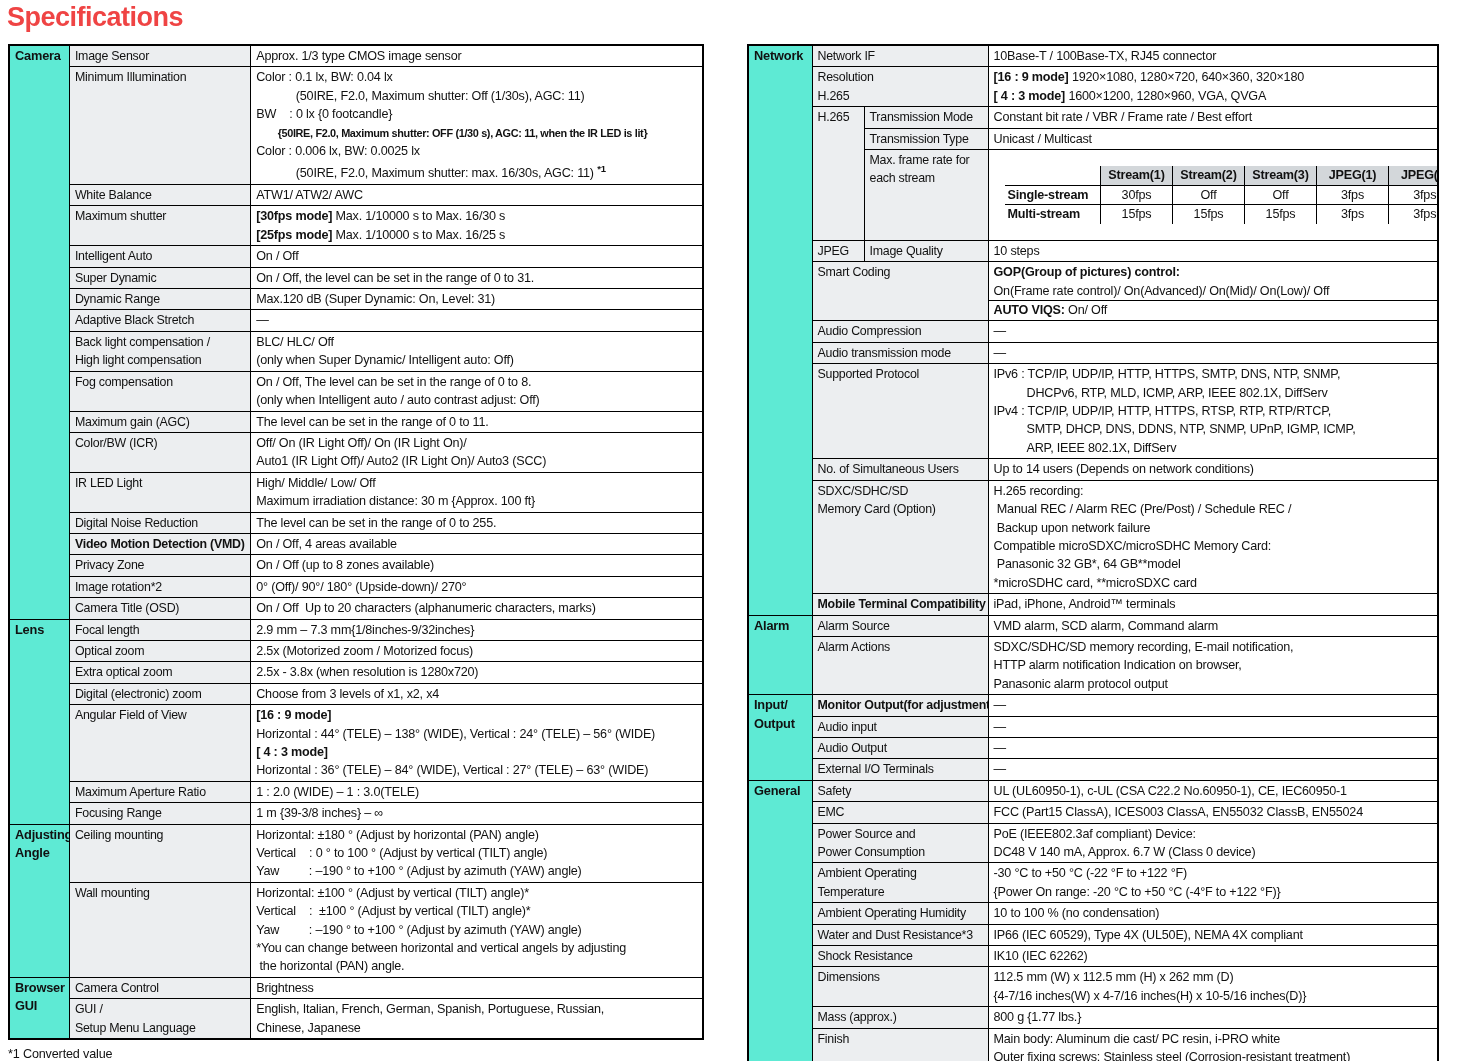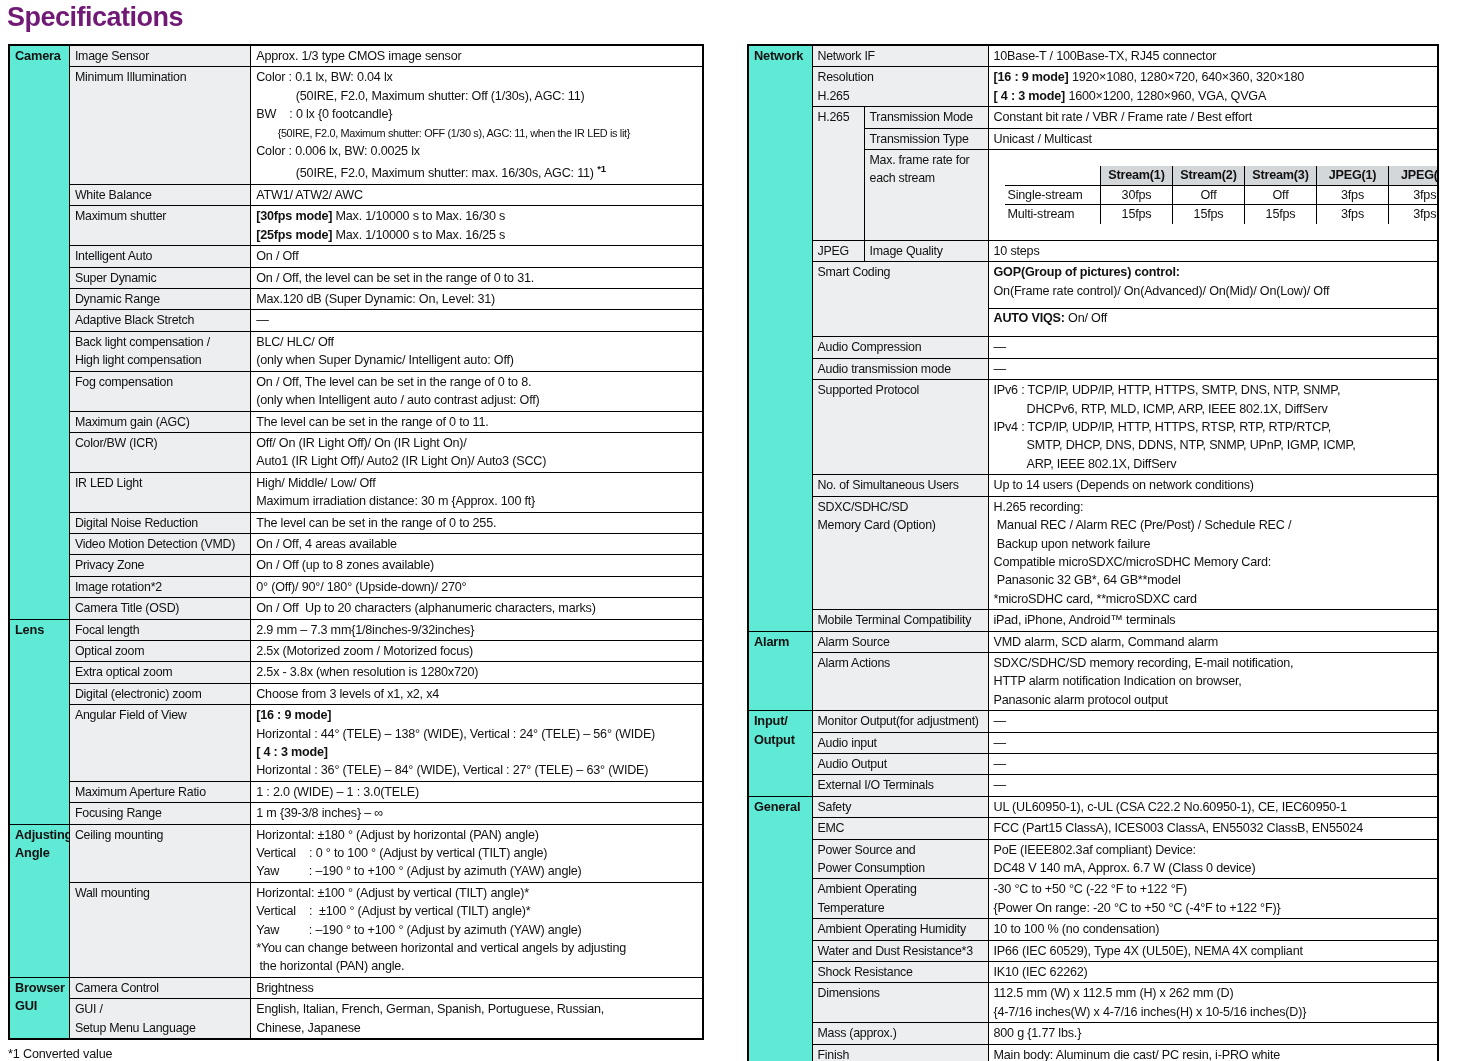--- a/index.html
+++ b/index.html
@@ -1,40 +1,40 @@
 <!DOCTYPE html>
 <html><head>
 <meta charset="utf-8">
 <style>
   html,body{margin:0;padding:0;width:1469px;height:1061px;overflow:hidden;background:#fff;}
   body{font-family:"Liberation Sans","DejaVu Sans",sans-serif;color:#111;}
   .page{position:relative;width:1469px;height:1061px;background:#fff;}
-  h1{position:absolute;left:7px;top:2px;margin:0;font-size:27px;font-weight:bold;letter-spacing:-0.5px;color:#701a75;}
+  h1{position:absolute;left:7px;top:2px;margin:0;font-size:27px;font-weight:bold;letter-spacing:-0.5px;color:#ef4444;}
   .col{position:absolute;top:44px;}
   #col-left{left:8px;width:696px;}
   #col-right{left:747px;width:593px;}
   table.spec{border-collapse:collapse;width:100%;table-layout:fixed;border:2px solid #000;}
   table.spec td{border:1px solid #000;vertical-align:top;padding:1px 5px;overflow:hidden;}
   td.sec{background:#5eead4;padding:1px 4px;}
   td.lbl,td.grp,td.sublbl{background:#eceef0;}
   td.val{background:#fff;}
   .line{line-height:18.4px;min-height:18.4px;white-space:pre-wrap;}
   td.lbl .line,td.grp .line,td.sublbl .line{font-size:12.4px;letter-spacing:-0.25px;white-space:nowrap;}
   td.sec .line{font-size:12.8px;font-weight:bold;letter-spacing:-0.2px;white-space:nowrap;}
   td.val .line{font-size:12.6px;letter-spacing:-0.2px;}
   .b{font-weight:bold;text-align:right;}
   .sup{vertical-align:super;font-size:9.5px;font-weight:bold;}
-  .small{font-size:10.9px;letter-spacing:-0.35px;}
-  .block+.block{border-top:1px solid #000;margin:8px -5px;padding:0 5px;}
+  .small{font-size:10.9px;letter-spacing:-0.35px;font-weight:bold;}
+  .block+.block{border-top:1px solid #000;margin:0 -5px;padding:0 5px;}
   td.nopad{padding:16px !important;}
   table.sub{border-collapse:collapse;width:100%;table-layout:fixed;}
   table.sub th,table.sub td{border:1px solid #000;font-size:12.6px;line-height:18.6px;padding:0 3px;text-align:center;letter-spacing:-0.2px;overflow:hidden;}
   table.sub th{background:#d3d7da;font-weight:bold;}
   table.sub th.blank{background:#fff;}
-  table.sub td.name{font-weight:normal;text-align:left;background:#fff;}
+  table.sub td.name{font-weight:bold;text-align:left;background:#fff;}
   table.sub tr>*:first-child{border-left:none;}
   table.sub tr>*:last-child{border-right:none;}
   table.sub tr:first-child>*{border-top:none;}
   table.sub tr:last-child>*{border-bottom:none;}
   .footnotes{margin-top:6px;}
   .fn{font-size:12.6px;line-height:17.5px;white-space:pre-wrap;letter-spacing:-0.15px;}
 </style>
 </head>
 <body>
 

